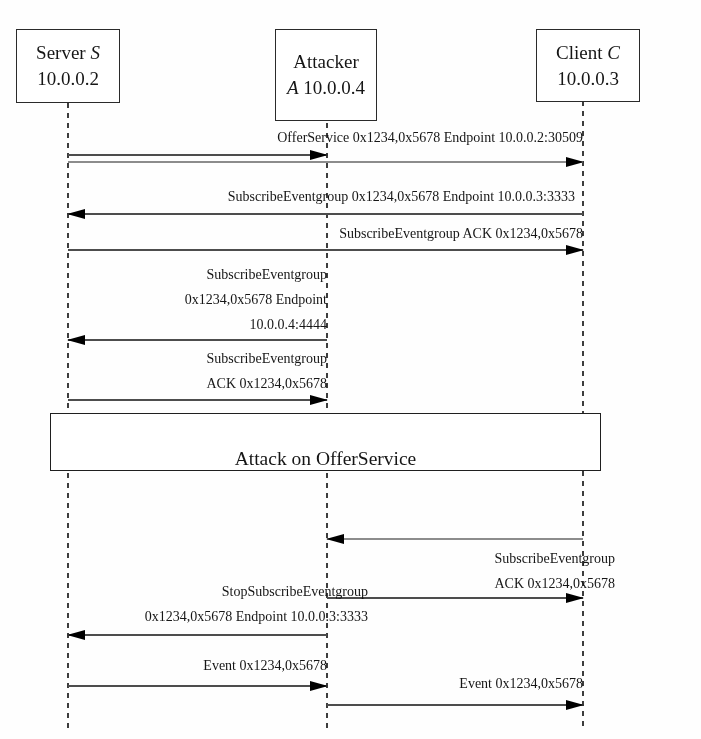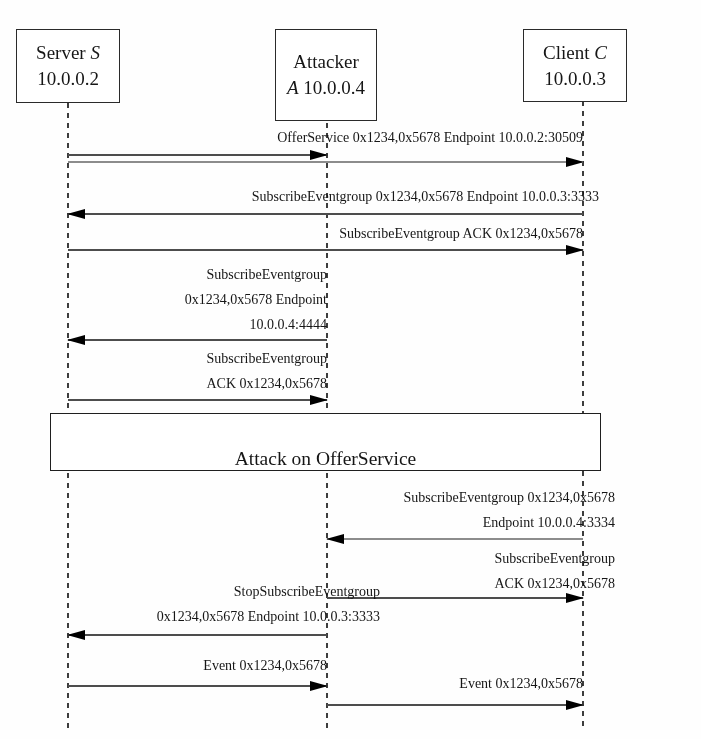--- a/index.html
+++ b/index.html
@@ -72,34 +72,34 @@
   <div class="lifeline" style="left:582px;top:101px;height:630px"></div>
 
   <div class="actor-box" style="left:16px;top:29px;width:104px;height:74px">
     <div><span>Server</span> <i>S</i></div>
     <div>10.0.0.2</div>
   </div>
   <div class="actor-box" style="left:275px;top:29px;width:102px;height:92px">
     <div>Attacker</div>
     <div><i>A</i> <span>10.0.0.4</span></div>
   </div>
-  <div class="actor-box" style="left:523px;top:29px;width:104px;height:73px">
+  <div class="actor-box" style="left:536px;top:29px;width:104px;height:73px">
     <div><span>Client</span> <i>C</i></div>
     <div>10.0.0.3</div>
   </div>
 
   <div class="msg" style="left:68px;top:125px;width:515px">OfferService 0x1234,0x5678 Endpoint 10.0.0.2:30509</div>
   <div class="arrow" style="left:68px;top:154px;width:259px">
     <div class="head r"></div>
   </div>
   <div class="arrow gray" style="left:68px;top:161px;width:515px">
     <div class="head r"></div>
   </div>
 
-  <div class="msg" style="left:84px;top:184px;width:515px">SubscribeEventgroup 0x1234,0x5678 Endpoint 10.0.0.3:3333</div>
+  <div class="msg" style="left:60px;top:184px;width:515px">SubscribeEventgroup 0x1234,0x5678 Endpoint 10.0.0.3:3333</div>
   <div class="arrow" style="left:68px;top:213px;width:515px">
     <div class="head l"></div>
   </div>
 
   <div class="msg" style="left:68px;top:221px;width:515px">SubscribeEventgroup ACK 0x1234,0x5678</div>
   <div class="arrow" style="left:68px;top:249px;width:515px">
     <div class="head r"></div>
   </div>
 
   <div class="msg" style="left:68px;top:262px;width:259px">SubscribeEventgroup
@@ -112,33 +112,31 @@
   <div class="msg" style="left:68px;top:346px;width:259px">SubscribeEventgroup
 ACK 0x1234,0x5678</div>
   <div class="arrow" style="left:68px;top:399px;width:259px">
     <div class="head r"></div>
   </div>
 
   <div class="attack-box">
     <span>Attack on OfferService</span>
   </div>
 
-  <div class="msg" style="left:295px;top:485px;width:320px">SubscribeEventgroup 0x1234,0x5678
-Endpoint 10.0.0.4:3334</div>
   <div class="arrow gray" style="left:327px;top:538px;width:256px">
     <div class="head l"></div>
   </div>
 
   <div class="msg" style="left:295px;top:546px;width:320px">SubscribeEventgroup
 ACK 0x1234,0x5678</div>
   <div class="arrow" style="left:327px;top:597px;width:256px">
     <div class="head r"></div>
   </div>
 
-  <div class="msg" style="left:12px;top:579px;width:368px">StopSubscribeEventgroup
+  <div class="msg" style="left:0;top:579px;width:368px">StopSubscribeEventgroup
 0x1234,0x5678 Endpoint 10.0.0.3:3333</div>
   <div class="arrow" style="left:68px;top:634px;width:259px">
     <div class="head l"></div>
   </div>
 
   <div class="msg" style="left:68px;top:653px;width:259px">Event 0x1234,0x5678</div>
   <div class="arrow" style="left:68px;top:685px;width:259px">
     <div class="head r"></div>
   </div>
 

